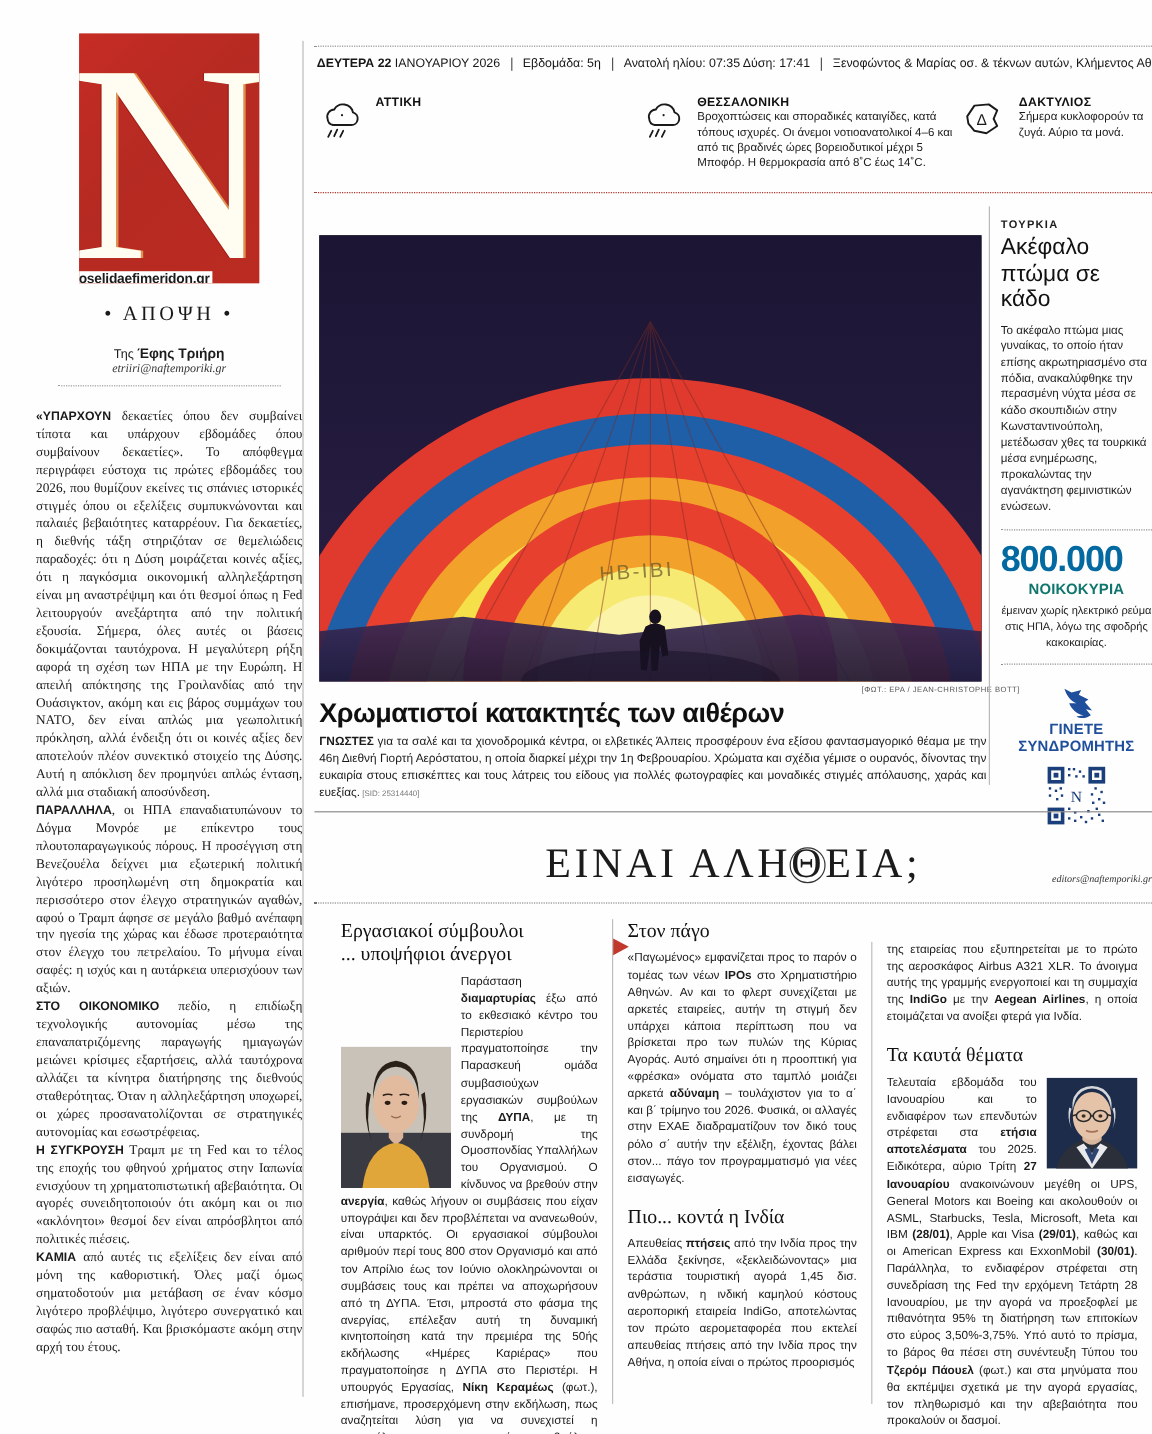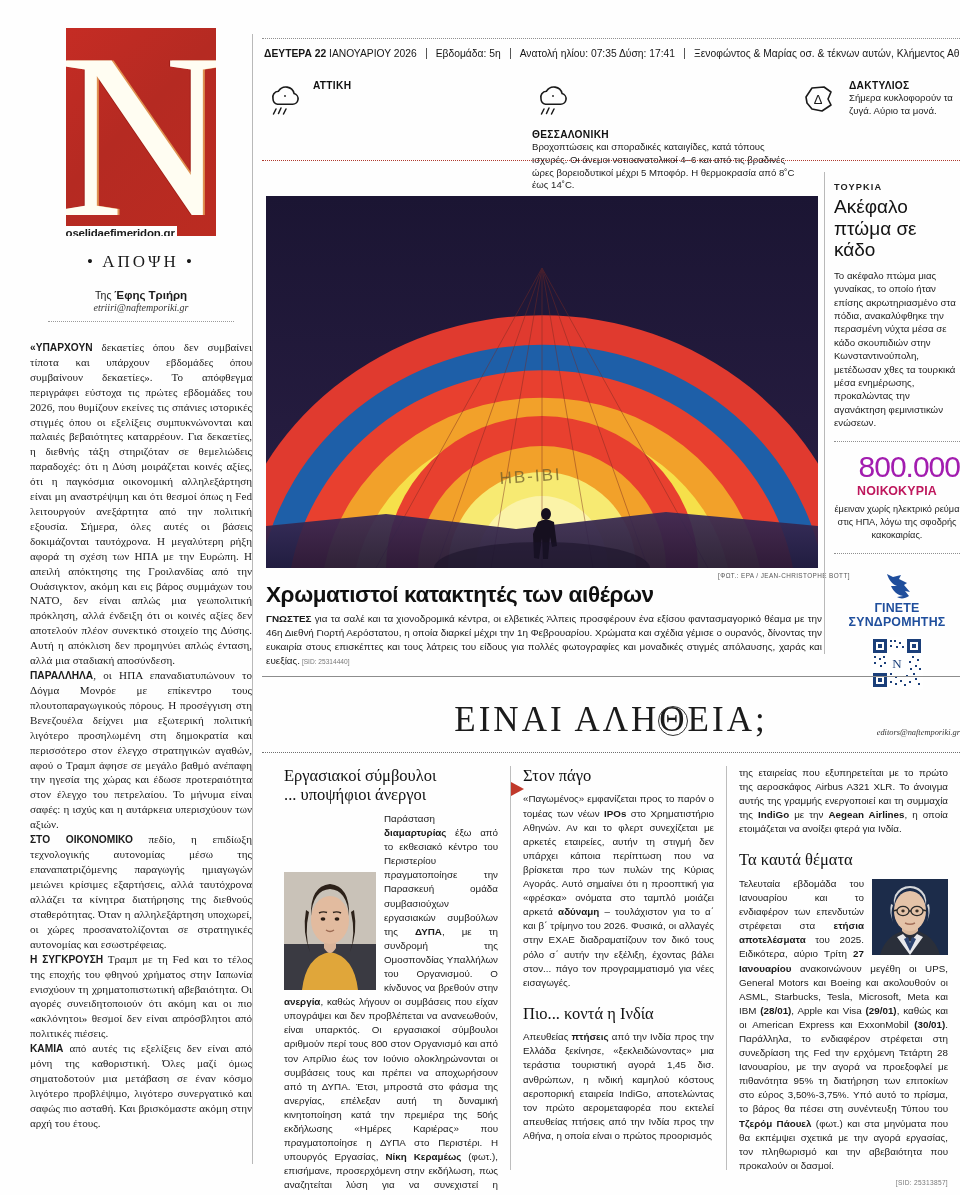--- a/index.html
+++ b/index.html
@@ -85,21 +85,21 @@
   .dateline .seg:first-child { border-left: none; padding-left: 0; }
   .dateline b { font-weight:bold; }
 
   
   .weather-row {
     position:absolute; left:262px; top:80px; width:698px;
     display:flex; gap: 0; align-items:flex-start;justify-content:flex-end;
   }
   .wx { display:flex; gap:9px; align-items:flex-start; }
   .wx.attiki  { width: 268px; }
-  .wx.thess   { width: 268px; flex-direction: column; }
+  .wx.thess   { width: 268px; }
   .wx.dakt    { width: 160px; }
   .wx-icon { flex: 0 0 auto; width: 40px; height: 40px; }
   .wx-title { font-size: 10.2px; font-weight:bold; letter-spacing:.3px; margin-bottom:1px; }
   .wx-text { font-size: 9.6px; line-height: 1.33; color:#1b1b1b; }
 
   .hrule-red {
     position:absolute; left:262px; top:160px; width:698px; height:0;
     border-top: 1.2px dotted #b03a2e;
   }
 
@@ -132,26 +132,26 @@
   }
   .right-rail { position:absolute; left: 834px; top: 182px; width: 126px; }
   .rr-kicker { font-size: 9.2px; font-weight:bold; letter-spacing:1.1px; color:#1d1d1d; }
   .rr-head {
     font-family:"Liberation Sans",sans-serif;
     font-size: 19px; line-height:1.14; margin-top: 4px; color:#111; font-weight:400;
   }
   .rr-body { font-size: 9.7px; line-height: 1.38; margin-top: 8px; color:#1b1b1b; }
   .rr-dotrule { border-top:1.4px dotted #8f8f8f; height:0; margin: 12px 0 10px; }
   .bignum {
-    text-align:right; font-size: 30px; font-weight:normal; letter-spacing:-1px;
-    color:#a21caf; line-height:1;
+    text-align:left; font-size: 30px; font-weight:bold; letter-spacing:-1px;
+    color:#0369a1; line-height:1;
   }
   .bignum-label {
     text-align:center; font-size: 12.4px; font-weight:bold; letter-spacing:.2px;
-    margin-top: 2px; color:#be185d;
+    margin-top: 2px; color:#0f766e;
   }
   .bignum-sub { text-align:center; font-size: 9.2px; line-height:1.36; margin-top:5px; color:#222; }
 
   .sub-block { margin-top: 16px; text-align:center; }
   .sub-bird { display:block; margin: 0 auto 2px; }
   .sub-title {
     font-size: 12.4px; font-weight:bold; color:#1f4e9c; line-height:1.12; letter-spacing:.2px;
   }
   .qr { width: 52px; height: 52px; margin: 7px auto 0; position:relative; }
 
@@ -171,21 +171,21 @@
     font-family:"Liberation Serif",serif; font-style:italic; font-size: 8.4px; color:#333;
     padding-right: 0;
   }
   .sec-rule-bot { position:absolute; left:262px; top:752px; width:698px; height:0; border-top:1.6px dotted #6f6f6f; }
 
   
   .cols { position:absolute; left:262px; top:766px; width:698px; height: 404px; display:flex; }
   .col { position:relative; padding: 0 12px; }
   .col.c1 { width: 248px; padding-left: 22px; }
   .col.c2 { width: 216px; border-left:1px solid #bdbdbd; }
-  .col.c3 { width: 234px; border-left:1px solid #bdbdbd; }
+  .col.c3 { width: 234px; border-left:1px solid #bdbdbd;margin-top:19px; }
   .col-head {
     font-family:"Liberation Serif", serif;
     font-size: 16.5px; line-height:1.18; color:#111; margin-bottom: 7px; font-weight:400;
   }
   .col-head.two { font-size: 16.5px; }
   .col-body { font-size: 9.8px; line-height: 1.44; color:#1a1a1a; text-align: justify; }
   .col-body b { font-weight:bold; }
   .arrow-marker {
     position:absolute; left: 0px; top: 16px;
     width:0; height:0; border-left: 13px solid #c0392b;

